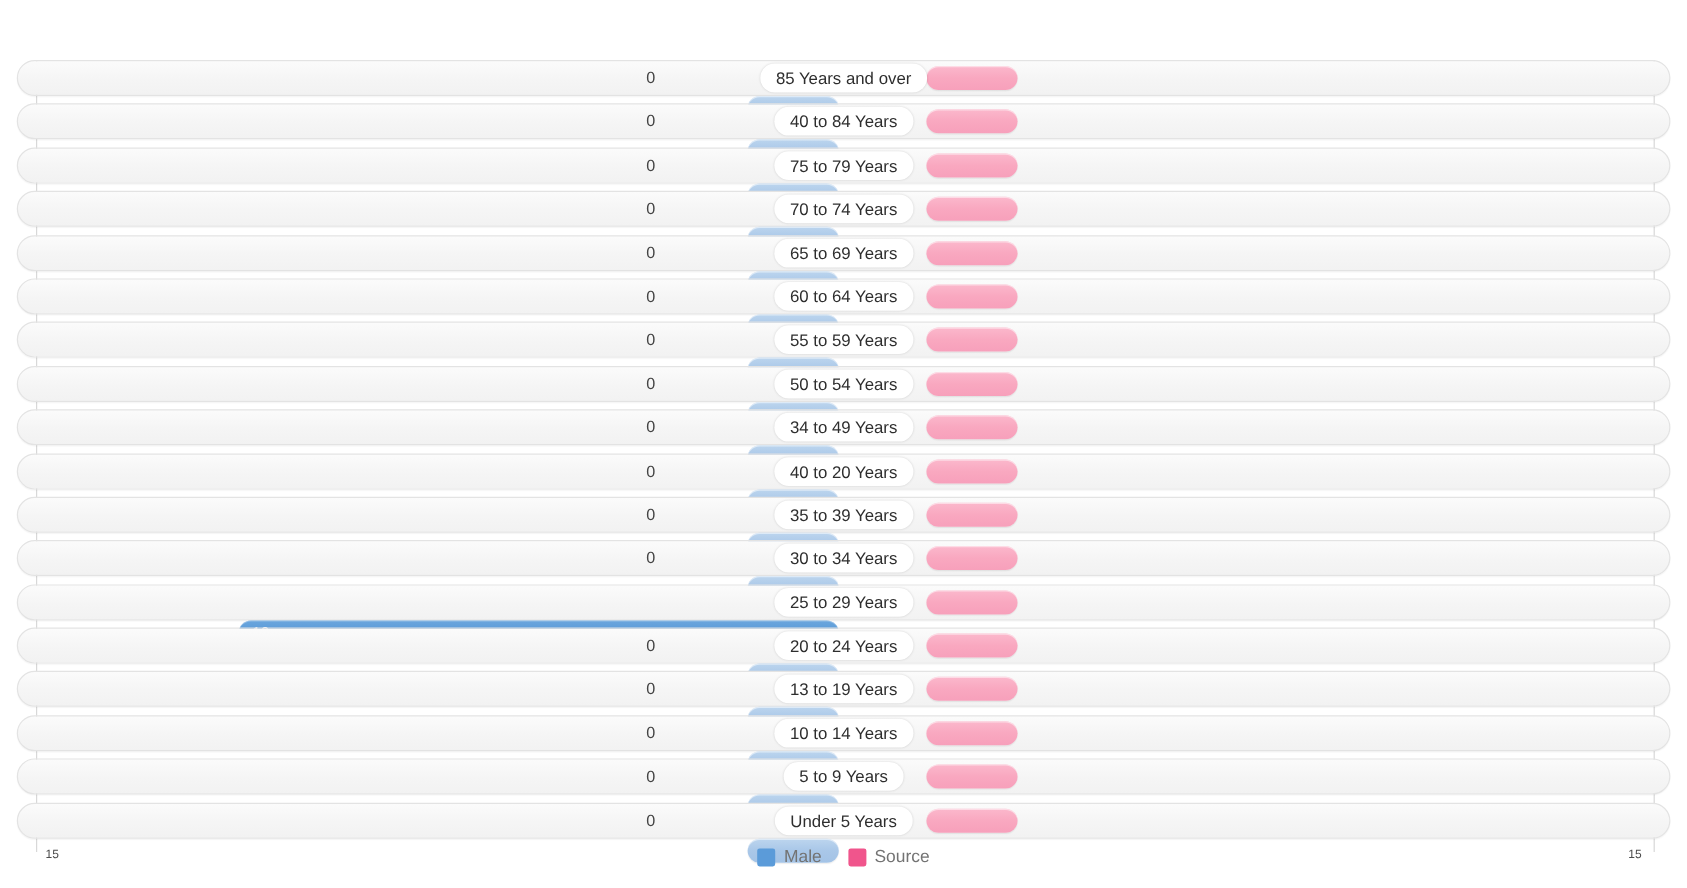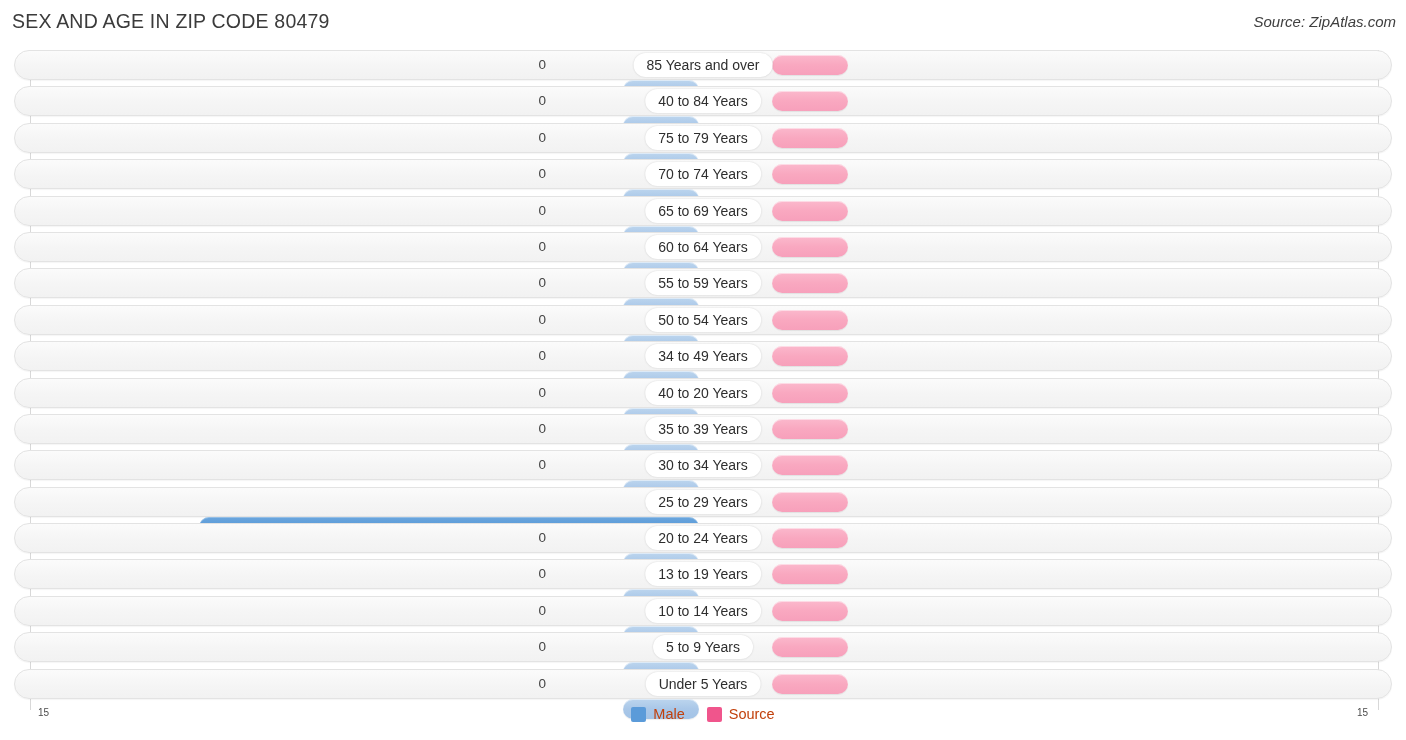--- a/index.html
+++ b/index.html
@@ -162,37 +162,33 @@
     display: flex;
     justify-content: center;
     align-items: center;
     gap: 22px;
   }
   .legend-item {
     display: flex;
     align-items: center;
     gap: 7px;
     font-size: 14.5px;
-    color: #c2410c;
+    color: #737373;
   }
   .swatch {
     width: 15px; height: 15px;
     border-radius: 2px;
     display: inline-block;
   }
 </style>
 </head>
 <body>
 
 <div id="page">
 
-  <div class="header">
-    <div class="title">SEX AND AGE IN ZIP CODE 80479</div>
-    <div class="source">Source: ZipAtlas.com</div>
-  </div>
 
   <div class="plot">
     <div class="axis-line axis-left"></div>
     <div class="axis-line axis-right"></div>
     <div class="rows" id="rows">
         <div class="row">
           <div class="val val-left">0</div>
           <div class="val val-right">0</div>
           <div class="bar bar-male" style="width: 76px;"></div>
           <div class="bar bar-female" style="width: 76px;"></div>

